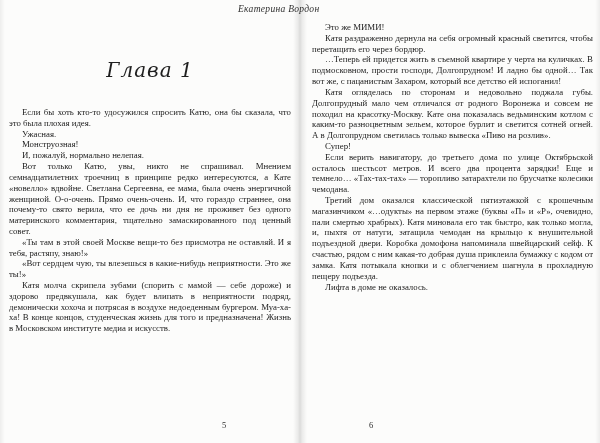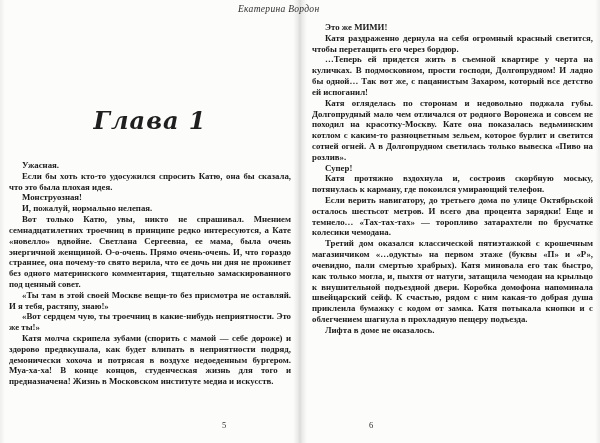--- a/index.html
+++ b/index.html
@@ -19,35 +19,35 @@
     width: 14px; height: 100%;
     background: linear-gradient(to right,
       rgba(0,0,0,0) 0%, rgba(0,0,0,0.07) 35%,
       rgba(0,0,0,0.13) 50%, rgba(0,0,0,0.07) 65%, rgba(0,0,0,0) 100%);
     pointer-events: none;
   }
   .edge { position: absolute; top: 0; height: 100%; width: 5px; pointer-events: none; }
   .edge.left  { left: 0;  background: linear-gradient(to right, rgba(0,0,0,0.06), rgba(0,0,0,0)); }
   .edge.right { right: 0; background: linear-gradient(to left,  rgba(0,0,0,0.06), rgba(0,0,0,0)); }
   .page {
-    position: absolute; top: 0; height: 100%; width: 300px; font-weight: bold;
+    position: absolute; top: 0; height: 100%; width: 300px;
   }
   .page-left  { left: 0;   padding: 0 9px 0 9px; }
   .page-right { left: 300px; padding: 0 7px 0 12px; }
   .running-header {
     position: absolute; top: 4px; left: 238px;
     font-style: italic; font-size: 9.5px; color: #2e2e2e;
     letter-spacing: 0.3px; white-space: nowrap;
   }
   .chapter-heading {
-    margin-top: 106px; margin-bottom: 25px;
+    margin-top: 58px; margin-bottom: 25px;
     text-align: center;
     font-family: "DejaVu Serif", serif;
     font-style: italic;
-    font-size: 24px; color: #1f1f1f;
+    font-size: 20px; color: #1f1f1f;
     letter-spacing: 1px;
   }
   .text-block {
     font-size: 8.8px; line-height: 1.23;
     text-align: justify;
     color: #1b1b1b;
   }
   .text-block p { text-indent: 13px; }
   .right-text { margin-top: 22px; }
   .page-number {
@@ -59,39 +59,38 @@
 </head>
 <body>
 
 <div class="spread">
 
   <div class="running-header">Екатерина Вордон</div>
 
   <div class="page page-left">
     <div class="chapter-heading">Глава 1</div>
     <div class="text-block">
+        <p>Если бы хоть кто-то удосужился спросить Катю, она бы сказала, что это была плохая идея.</p>
         <p>Ужасная.</p>
-        <p>Если бы хоть кто-то удосужился спросить Катю, она бы сказала, что это была плохая идея.</p>
         <p>Монструозная!</p>
         <p>И, пожалуй, нормально нелепая.</p>
         <p>Вот только Катю, увы, никто не спрашивал. Мнением семнадцатилетних троечниц в принципе редко интересуются, а Кате «новелло» вдвойне. Светлана Сергеевна, ее мама, была очень энергичной женщиной. О-о-очень. Прямо очень-очень. И, что гораздо страннее, она почему-то свято верила, что ее дочь ни дня не проживет без одного материнского комментария, тщательно замаскированного под ценный совет.</p>
         <p>«Ты там в этой своей Москве вещи-то без присмотра не оставляй. И я тебя, растяпу, знаю!»</p>
-        <p>«Вот сердцем чую, ты троечниц в какие-нибудь неприятности. Это же ты!»</p>
+        <p>«Вот сердцем чую, ты влезешься в какие-нибудь неприятности. Это же ты!»</p>
         <p>Катя молча скрипела зубами (спорить с мамой — себе дороже) и здорово предвкушала, как будет влипать в неприятности подряд, демонически хохоча и потрясая в воздухе недоеденным бургером. Муа-ха-ха! В конце концов, студенческая жизнь для того и предназначена! Жизнь в Московском институте медиа и искусств.</p>
       </div>
   </div>
 
   <div class="page page-right">
     <div class="text-block right-text">
         <p>Это же МИМИ!</p>
         <p>Катя раздраженно дернула на себя огромный красный светится, чтобы перетащить его через бордюр.</p>
         <p>…Теперь ей придется жить в съемной квартире у черта на куличках. В подмосковном, прости господи, Долгопрудном! И ладно бы одной… Так вот же, с пацанистым Захаром, который все детство ей испоганил!</p>
         <p>Катя огляделась по сторонам и недовольно поджала губы. Долгопрудный мало чем отличался от родного Воронежа и совсем не походил на красотку-Москву. Кате она показалась ведьминским котлом с каким-то разноцветным зельем, которое бурлит и светится сотней огней. А в Долгопрудном светилась только вывеска «Пиво на розлив».</p>
         <p>Супер!</p>
-        <p>Катя протяжно вздохнула и, состроив скорбную моську, потянулась к карману, где покоился умирающий телефон.</p>
         <p>Если верить навигатору, до третьего дома по улице Октябрьской осталось шестьсот метров. И всего два процента зарядки! Еще и темнело… «Тах-тах-тах» — торопливо затарахтели по брусчатке колесики чемодана.</p>
         <p>Третий дом оказался классической пятиэтажкой с крошечным магазинчиком «…одукты» на первом этаже (буквы «П» и «Р», очевидно, пали смертью храбрых). Катя миновала его так быстро, как только могла, и, пыхтя от натуги, затащила чемодан на крыльцо к внушительной подъездной двери. Коробка домофона напоминала швейцарский сейф. К счастью, рядом с ним какая-то добрая душа приклеила бумажку с кодом от замка. Катя потыкала кнопки и с облегчением шагнула в прохладную пещеру подъезда.</p>
         <p>Лифта в доме не оказалось.</p>
       </div>
   </div>
 
   <div class="page-number pn-left">5</div>
   <div class="page-number pn-right">6</div>
 
   <div class="gutter"></div>

